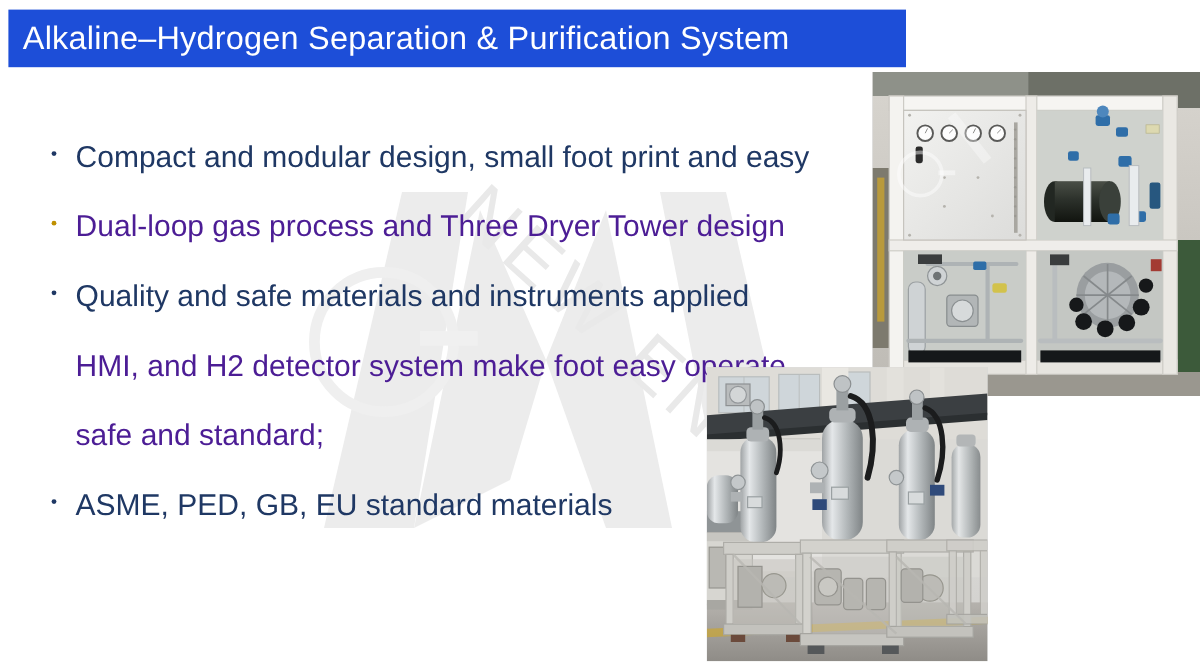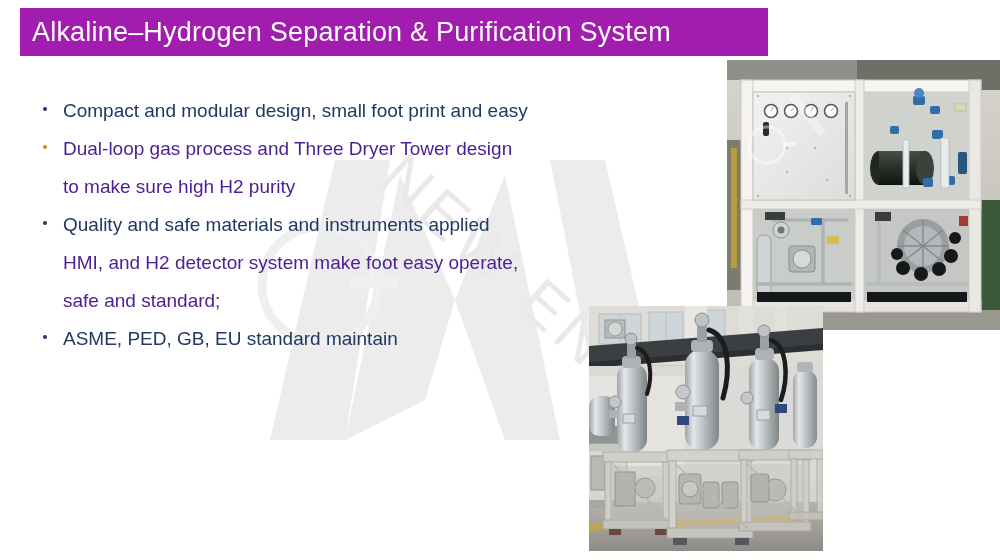--- a/index.html
+++ b/index.html
@@ -49,25 +49,25 @@
     color: #e9e9e9;
     transform: rotate(42deg);
     transform-origin: left top;
     white-space: nowrap;
     font-family: "Liberation Sans", sans-serif;
   }
 
   
   .title-bar {
     position: absolute;
-    left: 20px;
+    left: 7px;
     top: 8px;
     width: 748px;
     height: 48px;
-    background: #a21caf;
+    background: #1d4ed8;
     z-index: 4;
     display: flex;
     align-items: center;
   }
   .title-text {
     color: #ffffff;
     font-size: 27px;
     font-weight: 400;
     letter-spacing: 0.2px;
     padding-left: 12px;
@@ -80,23 +80,24 @@
     position: absolute;
     left: 38px;
     top: 92px;
     width: 580px;
     z-index: 3;
   }
   .line {
     display: flex;
     align-items: center;
     height: 38px;
-    font-size: 19px;
+    font-size: 25px;
     line-height: 38px;
     white-space: nowrap;
+    margin-top: 20px;
   }
   .line .marker {
     width: 25px;
     flex: 0 0 25px;
     text-align: left;
     font-size: 16px;
     line-height: 38px;
   }
   .line .marker .dot {
     display: inline-block;
@@ -172,44 +173,40 @@
       <span class="marker"><span class="dot"></span></span>
       <span class="txt">Compact and modular design, small foot print and easy</span>
     </div>
 
 
     <div class="line gold">
       <span class="marker"><span class="dot"></span></span>
       <span class="txt">Dual-loop gas process and Three Dryer Tower design</span>
     </div>
 
-    <div class="line gold">
-      <span class="marker"></span>
-      <span class="txt">to make sure high H2 purity</span>
-    </div>
 
     <div class="line blue">
       <span class="marker"><span class="dot"></span></span>
       <span class="txt">Quality and safe materials and instruments applied</span>
     </div>
 
 
     <div class="line gold">
       <span class="marker"></span>
       <span class="txt">HMI, and  H2 detector system make foot easy operate,</span>
     </div>
 
     <div class="line gold">
       <span class="marker"></span>
       <span class="txt">safe and standard;</span>
     </div>
 
     <div class="line blue">
       <span class="marker"><span class="dot"></span></span>
-      <span class="txt">ASME, PED, GB, EU standard maintain</span>
+      <span class="txt">ASME, PED, GB, EU standard materials</span>
     </div>
 
   </div>
 
   <div class="photo" id="photo-top">
     <svg viewBox="0 0 273 270" preserveAspectRatio="none">
       <defs>
         <linearGradient id="wallG" x1="0" y1="0" x2="0" y2="1">
           <stop offset="0%" stop-color="#d8d5cf"></stop>
           <stop offset="100%" stop-color="#bdbab4"></stop>

